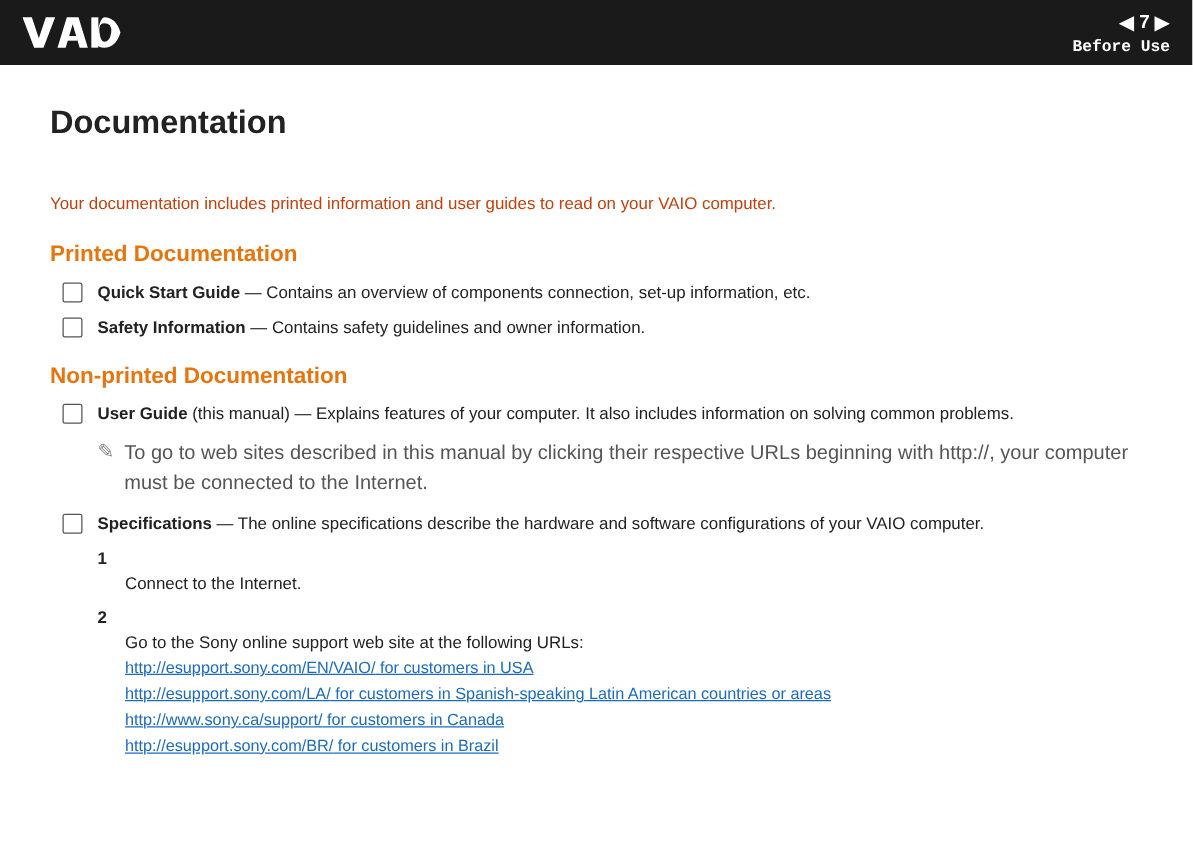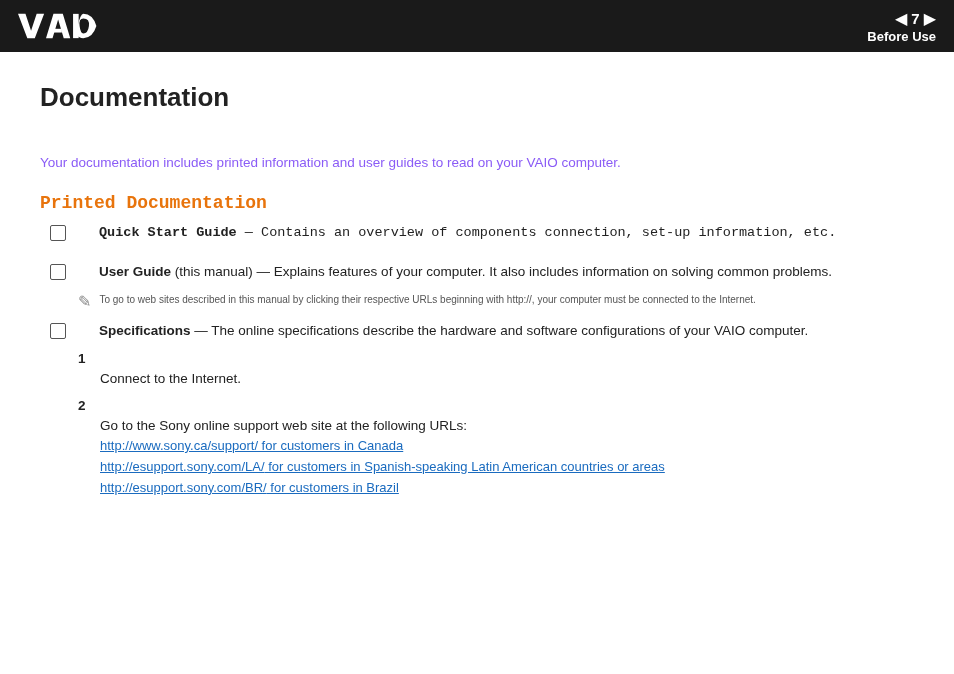--- a/index.html
+++ b/index.html
@@ -41,20 +41,21 @@
     .page-num {
       color: #fff;
       font-size: 15px;
       font-weight: bold;
     }
     .before-use-label {
       color: #fff;
       font-size: 13px;
       font-weight: bold;
       margin-left: 2px;
+      font-family: Liberation Mono, monospace;
     }
     .nav-right {
       display: flex;
       flex-direction: column;
       align-items: flex-end;
     }
 
     
     #content {
       padding: 30px 40px 20px 40px;
@@ -64,39 +65,38 @@
 
     h1.page-title {
       font-size: 26px;
       font-weight: bold;
       color: #222;
       margin-bottom: 12px;
     }
 
     .intro-text {
       font-size: 13.5px;
-      color: #8b5cf6;
+      color: #c2410c;
       margin-bottom: 20px;
       line-height: 1.5;
       margin-top: 40px;
     }
 
     h2.section-heading {
       font-size: 18px;
       font-weight: bold;
       color: #e8740c;
       margin-bottom: 10px;
     }
 
     .list-item {
       display: flex;
       align-items: flex-start;
       margin-bottom: 7px;
       padding-left: 10px;
-      gap: 21px;
     }
     .list-item .checkbox-icon {
       width: 16px;
       height: 16px;
       border: 1.5px solid #555;
       border-radius: 2px;
       display: inline-block;
       margin-right: 12px;
       margin-top: 2px;
       flex-shrink: 0;
@@ -105,37 +105,36 @@
       font-size: 13.5px;
       line-height: 1.5;
       flex: 1;
     }
     .item-text strong {
       font-weight: bold;
     }
 
     .section-gap {
       margin-bottom: 18px;
-      font-family: Liberation Mono, monospace;
     }
 
     .note-block {
       margin: 10px 0 10px 38px;
       display: flex;
       align-items: flex-start;
       gap: 8px;
     }
     .pencil-icon {
       font-size: 16px;
       color: #888;
       flex-shrink: 0;
       margin-top: 0px;
     }
     .note-text {
-      font-size: 10px;
+      font-size: 16px;
       color: #555;
       line-height: 1.5;
     }
 
     .sub-para {
       margin-left: 38px;
       font-size: 13.5px;
       line-height: 1.6;
       margin-bottom: 6px;
     }
@@ -206,23 +205,30 @@
   <p class="intro-text">Your documentation includes printed information and user guides to read on your VAIO computer.</p>
 
   <div class="section-gap">
     <h2 class="section-heading">Printed Documentation</h2>
     <div class="list-item">
       <span class="checkbox-icon"></span>
       <span class="item-text">
         <strong>Quick Start Guide</strong><span> — Contains an overview of components connection, set-up information, etc.</span>
       </span>
     </div>
+    <div class="list-item">
+      <span class="checkbox-icon"></span>
+      <span class="item-text">
+        <strong>Safety Information</strong><span> — Contains safety guidelines and owner information.</span>
+      </span>
+    </div>
   </div>
 
   <div>
+    <h2 class="section-heading">Non-printed Documentation</h2>
     <div class="list-item">
       <span class="checkbox-icon"></span>
       <span class="item-text">
         <strong>User Guide</strong><span> (this manual) — Explains features of your computer. It also includes information on solving common problems.</span>
       </span>
     </div>
 
     <div class="note-block">
       <span class="pencil-icon">✎</span>
       <span class="note-text">To go to web sites described in this manual by clicking their respective URLs beginning with http://, your computer must be connected to the Internet.</span>
@@ -238,21 +244,22 @@
 
     <div class="numbered-list">
       <div class="numbered-item">
         <span class="num">1</span>
         <span class="num-text">Connect to the Internet.</span>
       </div>
       <div class="numbered-item">
         <span class="num">2</span>
         <div class="num-text">
           <span>Go to the Sony online support web site at the following URLs:</span><br>
+          <a class="url-line"><span>http://esupport.sony.com/EN/VAIO/</span><span> for customers in USA</span></a>
+          <a class="url-line"><span>http://esupport.sony.com/LA/</span><span> for customers in Spanish-speaking Latin American countries or areas</span></a>
           <a class="url-line"><span>http://www.sony.ca/support/</span><span> for customers in Canada</span></a>
-          <a class="url-line"><span>http://esupport.sony.com/LA/</span><span> for customers in Spanish-speaking Latin American countries or areas</span></a>
           <a class="url-line"><span>http://esupport.sony.com/BR/</span><span> for customers in Brazil</span></a>
         </div>
       </div>
     </div>
   </div>
 
 </div>
 
 </body></html>

